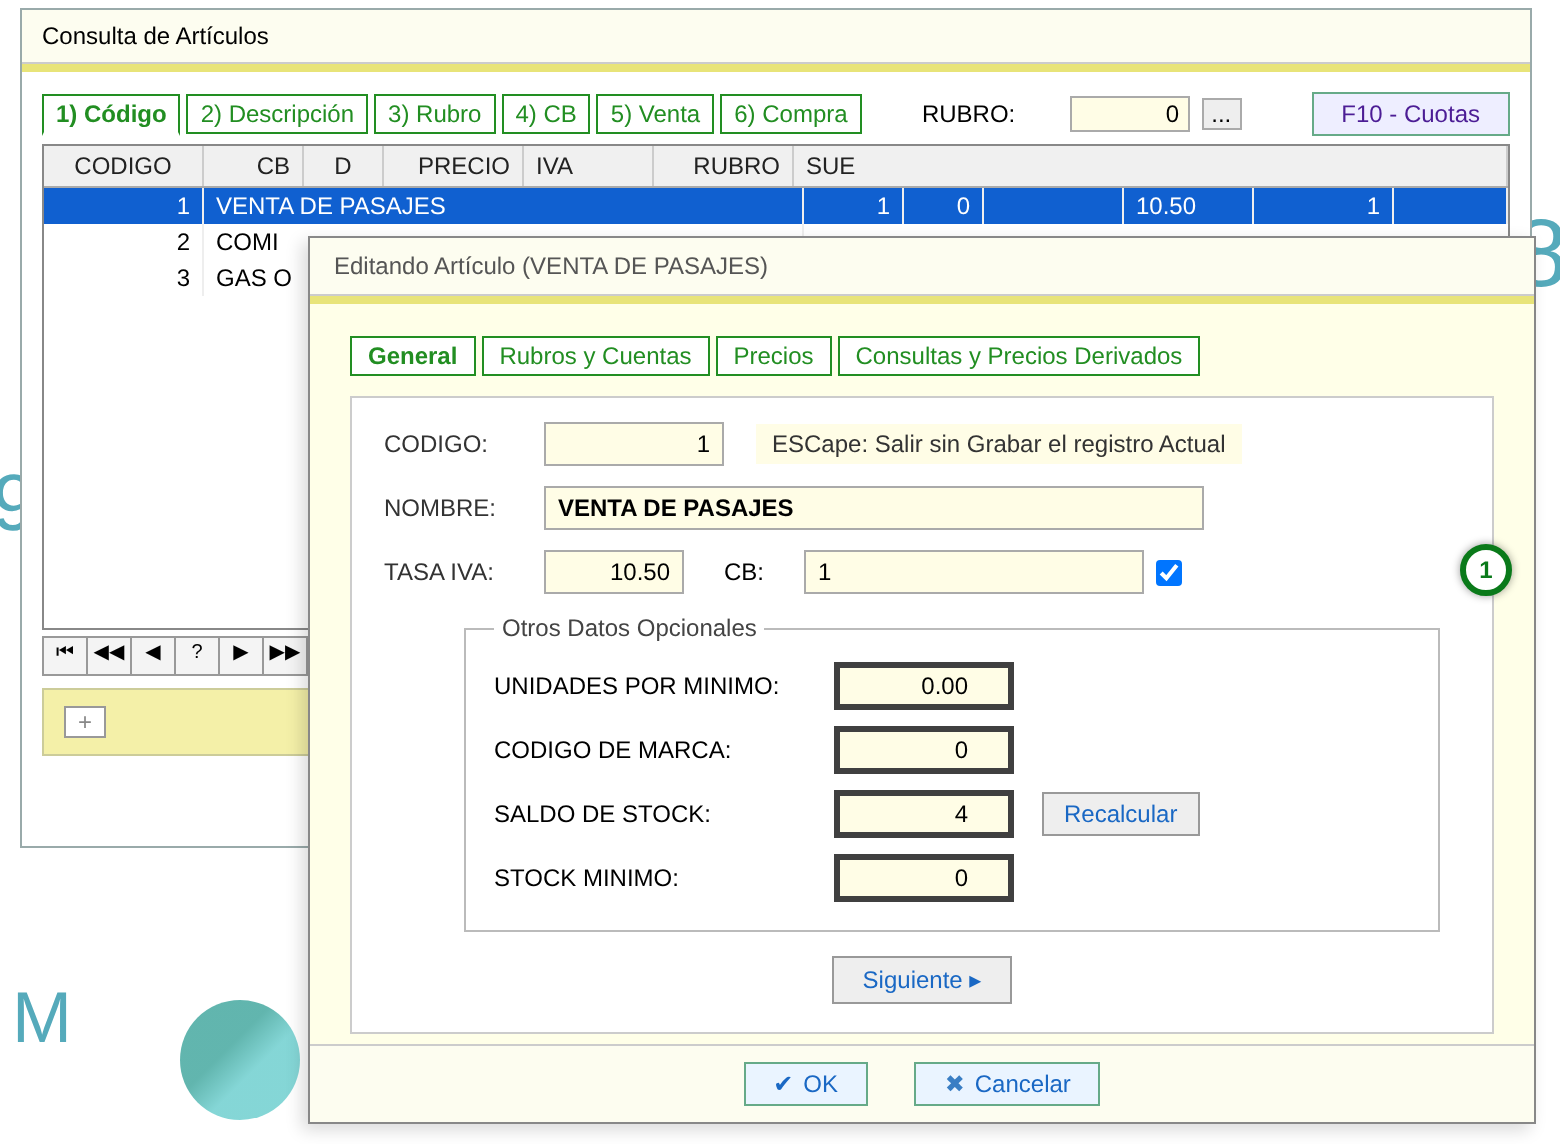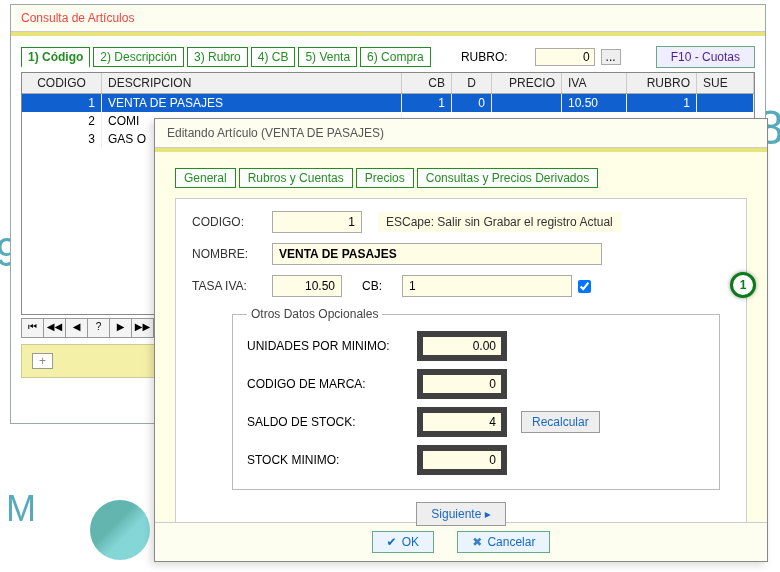--- a/index.html
+++ b/index.html
@@ -1,20 +1,20 @@
 <!DOCTYPE html>
 <html><head>
 <meta charset="utf-8">
 <style>
 * { box-sizing: border-box; margin: 0; padding: 0; font-family: Tahoma, Arial, sans-serif; font-size: 12px; }
 body { background: #fff; width: 780px; height: 572px; position: relative; overflow: hidden; }
 
 
 .bg-window { position: absolute; top: 4px; left: 10px; width: 756px; height: 420px; border: 1px solid #9aa; background: #fff; }
-.bg-title { padding: 6px 10px; color: #ef4444; border-bottom: 1px solid #ccc; background: #fdfdf0; }
+.bg-title { padding: 6px 10px; color: #000000; border-bottom: 1px solid #ccc; background: #fdfdf0; }
 .bg-band { height: 4px; background: #e8e479; }
 .bg-body { padding: 10px 10px 0 10px; background: #fff; }
 .tabs-row { display: flex; align-items: center; gap: 3px; padding-bottom: 2px; }
 .bg-tab { border: 1px solid #228e22; padding: 2px 6px; color: #228e22; cursor: pointer; background: #fff; }
 .bg-tab.active { color: #228e22; font-weight: bold; border-bottom: 2px solid #fff; }
 .tabs-spacer { flex: 1; }
 .rubro-lbl { margin-right: 24px; }
 .rubro-input { width: 60px; text-align: right; border: 1px solid #aaa; padding: 1px 4px; background: #fffde6; }
 .rubro-btn { border: 1px solid #aaa; padding: 0 4px; margin-left: 3px; background: #eee; cursor: pointer; }
 .f10-btn { border: 1px solid #6a8; color: #4c1d95; background: #eef; padding: 3px 14px; margin-left: 32px; cursor: pointer; }
@@ -40,37 +40,37 @@
 .yellow-footer { margin-top: 6px; height: 34px; background: #f4f0a8; border: 1px solid #cc9; display: flex; align-items: center; padding-left: 10px; }
 .plus-box { border: 1px solid #999; padding: 0 6px; background: #fff; color: #888; cursor: pointer; }
 
 
 .dialog { position: absolute; top: 118px; left: 154px; width: 614px; height: 444px; border: 1px solid #888; background: #fff; box-shadow: -3px 3px 8px rgba(0,0,0,0.15); }
 .dlg-title { padding: 7px 12px; color: #555; background: #fdfdf0; border-bottom: 1px solid #ccc; }
 .dlg-band { height: 4px; background: #e8e479; }
 .dlg-body { padding: 16px 20px 6px 20px; background: #ffffe8; height: 370px; }
 .dlg-tabs { display: flex; gap: 3px; margin-bottom: 10px; }
 .dlg-tab { border: 1px solid #228e22; padding: 2px 8px; color: #228e22; cursor: pointer; background: #fff; }
-.dlg-tab.active { font-weight: normal; }
+.dlg-tab.active { font-weight: bold; }
 .fg-group { border: 1px solid #ccc; background: #fff; padding: 12px 16px 14px 16px; }
 .frow { display: flex; align-items: center; margin-bottom: 10px; }
 .flabel { width: 80px; color: #333; }
 .finput { border: 1px solid #aaa; padding: 3px 6px; background: #fffde6; }
 .codigo-input { width: 90px; text-align: right; }
 .hint { margin-left: 16px; color: #333; background: #fffde6; padding: 3px 8px; }
 .nombre-input { width: 330px; font-weight: bold; }
 .iva-input { width: 70px; text-align: right; }
 .clabel { margin-left: 20px; margin-right: 20px; }
 .cb-input { width: 170px; }
 .chk { margin-left: 6px; }
 .fieldset-inner { border: 1px solid #bbb; margin: 8px 10px 4px 40px; padding: 10px 14px 6px 14px; background: #fff; }
 .legend { color: #444; padding: 0 4px; }
 .irow { display: flex; align-items: center; margin-bottom: 8px; }
 .ilabel { width: 170px; }
-.iinput { border: 6px solid #404040; width: 90px; text-align: right; padding: 2px 5px; background: #fffde6; }
+.iinput { border: 3px solid #404040; width: 90px; text-align: right; padding: 2px 20px; background: #fffde6; }
 .recalc { margin-left: 14px; border: 1px solid #999; background: #eee; padding: 3px 10px; color: #1a68c4; cursor: pointer; }
 .siguiente-row { text-align: center; margin-top: 12px; }
 .siguiente { border: 1px solid #999; background: #eee; padding: 4px 14px; color: #1a68c4; cursor: pointer; }
 .dlg-footer { border-top: 1px solid #ccc; background: #fdfdf0; padding: 8px 0; text-align: center; }
 .ok-btn, .cancel-btn { border: 1px solid #6a8; background: #eaf4ff; padding: 3px 14px; color: #1a68c4; cursor: pointer; margin: 0 10px; display: inline-flex; align-items: center; gap: 5px; }
 .ok-ico { color: #1a68c4; }
 .cancel-ico { color: #3a7ec4; }
 
 .badge { position: absolute; top: 272px; right: 24px; width: 26px; height: 26px; border: 3px solid #0a7a1a; border-radius: 50%; background: #fff; color: #0a7a1a; font-weight: bold; display: flex; align-items: center; justify-content: center; box-shadow: 0 0 4px rgba(0,0,0,0.4); }
 
@@ -98,21 +98,20 @@
       <div class="bg-tab">6) Compra</div>
       <div class="tabs-spacer"></div>
       <span class="rubro-lbl">RUBRO:</span>
       <input class="rubro-input" value="0" style="">
       <button class="rubro-btn">...</button>
       <button class="f10-btn">F10 - Cuotas</button>
     </div>
     <div class="grid">
       <div class="grid-head">
         <div class="gh c-codigo">CODIGO</div>
-        <div class="gh c-desc">DESCRIPCION</div>
         <div class="gh c-cb">CB</div>
         <div class="gh c-d">D</div>
         <div class="gh c-precio">PRECIO</div>
         <div class="gh c-iva">IVA</div>
         <div class="gh c-rubro">RUBRO</div>
         <div class="gh c-sue">SUE</div>
       </div>
       <div class="grid-body-area">
         <div class="grid-row sel">
           <div class="gc c-codigo" style="text-align:right">1</div>

